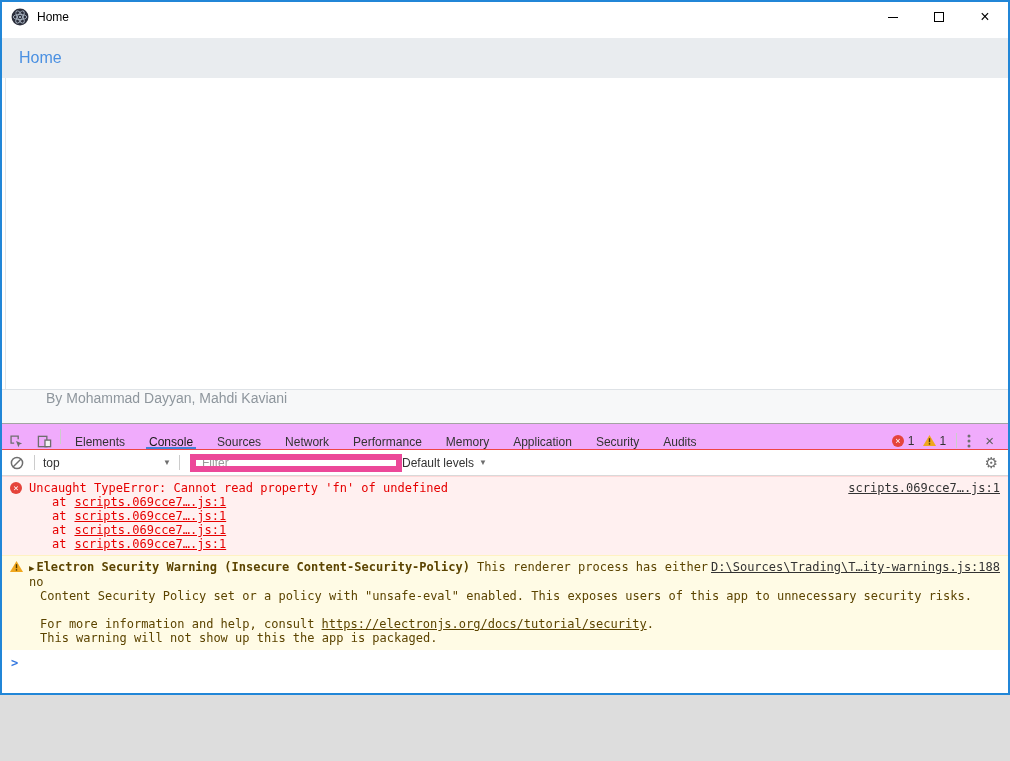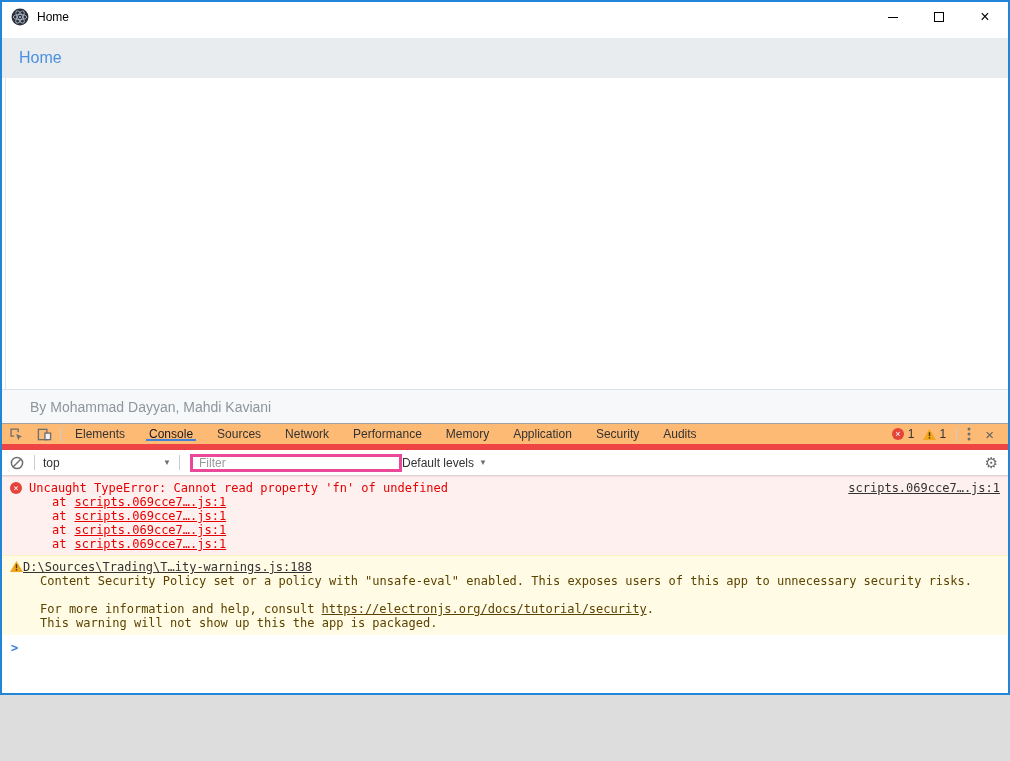--- a/index.html
+++ b/index.html
@@ -19,44 +19,44 @@
   .min-glyph { width:10px; height:1px; background:#000; display:block; }
   .max-glyph { width:10px; height:10px; border:1px solid #000; display:block; }
   .close-glyph { font-size:16px; line-height:10px; color:#000; }
   
   .navbar { margin-top:6px; height:40px; background:#e9ecef; display:flex; align-items:center; padding-left:17px; flex:0 0 auto; }
   .brand { color:#4a90e2; font-size:16px; text-decoration:none; }
   
   .main { height:311px; position:relative; background:#fff; flex:0 0 auto; }
   .main-left-line { position:absolute; left:3px; top:0; bottom:0; width:1px; background:#e4e4e4; }
   
-  .footer { height:34px; background:#f7f8f9; border-top:1px solid #dee2e6; display:flex; align-items:center; padding-left:28px; color:#8e969d; font-size:14px; flex:0 0 auto; }
+  .footer { height:34px; background:#f7f8f9; border-top:1px solid #dee2e6; display:flex; align-items:flex-start; padding-left:44px; color:#8e969d; font-size:14px; flex:0 0 auto; }
   
   .devtools { flex:1 1 auto; display:flex; flex-direction:column; border-top:1px solid #a3a3a3; background:#fff; }
-  .tabbar { height:26px; background:#fdba74; border-bottom:6px solid #ef4444; display:flex; align-items:center; font-size:12px; color:#333; flex:0 0 auto; }
+  .tabbar { height:26px; background:#f0abfc; border-bottom:1px solid #ef4444; display:flex; align-items:flex-end; font-size:12px; color:#333; flex:0 0 auto; }
   .dt-tool { width:28px; display:flex; align-items:center; justify-content:center; cursor:pointer; }
   .vdiv { width:1px; height:15px; background:#ccc; align-self:center; margin:0 2px; }
   .tab { padding:0 7px; margin:0 5px; display:flex; align-items:center; position:relative; cursor:pointer; white-space:nowrap; }
   .tab.active { color:#1a1a1a; }
   .tab.active::after { content:""; position:absolute; left:4px; right:4px; bottom:0; height:2px; background:#447fd8; }
   .tabbar-right { margin-left:auto; display:flex; align-items:center; padding-right:4px; }
   .badge { display:flex; align-items:center; margin-right:8px; cursor:pointer; }
   .err-circle { width:12px; height:12px; border-radius:50%; background:#e5443b; color:#fff; font-size:9px; line-height:12px; text-align:center; display:block; }
   .badge .cnt { margin-left:4px; color:#333; }
   .warn-tri { position:relative; width:13px; height:11px; display:block; }
   .warn-tri svg { display:block; }
   .menu-dots { padding:0 8px; cursor:pointer; display:flex; align-items:center; }
   .dt-close { padding:0 10px 0 6px; font-size:15px; color:#5f5f5f; cursor:pointer; display:flex; align-items:center; }
   
   .ctoolbar { height:26px; border-bottom:1px solid #d9d9d9; display:flex; align-items:center; font-size:12px; color:#333; background:#fff; flex:0 0 auto; }
   .clear-btn { width:30px; display:flex; justify-content:center; cursor:pointer; }
   .ctx-select { width:140px; display:flex; align-items:center; padding:0 6px; cursor:pointer; }
   .ctx-select .lbl { flex:1; }
   .chev { font-size:8px; color:#6e6e6e; }
-  .filter-input { width:212px; height:18px; border:3px solid #ec4899; margin-left:8px; padding:0 6px; font-size:12px; color:#333; font-family:"Liberation Sans",sans-serif; outline:none; }
+  .filter-input { width:212px; height:18px; border:6px solid #ec4899; margin-left:8px; padding:0 6px; font-size:12px; color:#333; font-family:"Liberation Sans",sans-serif; outline:none; }
   .filter-input::placeholder { color:#999; }
   .levels-select { display:flex; align-items:center; cursor:pointer; }
   .levels-select .lbl { margin-right:5px; }
   .gear { margin-left:auto; padding-right:10px; font-size:15px; color:#6e6e6e; cursor:pointer; }
   
   .console-area { flex:1 1 auto; overflow:hidden; font-family:"DejaVu Sans Mono","Liberation Mono",monospace; font-size:12px; line-height:14px; background:#fff; }
   .msg-error { background:#fff0f0; border-top:1px solid #ffd9d9; padding:4px 8px 4px 8px; color:#e60000; }
   .msg-error .row1 { display:flex; align-items:flex-start; }
   .msg-error .err-ico { width:12px; height:12px; border-radius:50%; background:#e5443b; color:#fff; font-size:9px; line-height:12px; text-align:center; flex:0 0 auto; margin-top:1px; }
   .msg-error .etext { margin-left:7px; flex:1; }
@@ -216,20 +216,23 @@
 
       <div class="msg-warn">
         <div class="row1">
           <span class="warn-tri" style="margin-top:1px;">
             <svg width="13" height="11" viewBox="0 0 13 11">
               <path d="M6.5 0 L13 11 L0 11 Z" fill="#f0a71d"></path>
               <rect x="5.8" y="3.2" width="1.4" height="4" fill="#4d3800"></rect>
               <rect x="5.8" y="8.2" width="1.4" height="1.4" fill="#4d3800"></rect>
             </svg>
           </span>
+          <span class="wtext">
+            <span class="expand-tri">▶</span><span class="wbold">Electron Security Warning (Insecure Content-Security-Policy)</span><span class="wrest">This renderer process has either no</span>
+          </span>
           <span class="src-link">D:\Sources\Trading\T…ity-warnings.js:188</span>
         </div>
         <div class="warn-cont">Content Security Policy set or a policy with "unsafe-eval" enabled. This exposes users of this app to unnecessary security risks.</div>
         <div class="blank-line"></div>
         <div class="warn-cont">
           <span>For more information and help, consult</span><span class="warn-link info-link">https://electronjs.org/docs/tutorial/security</span><span>.</span>
         </div>
         <div class="warn-cont">This warning will not show up this the app is packaged.</div>
       </div>
 

